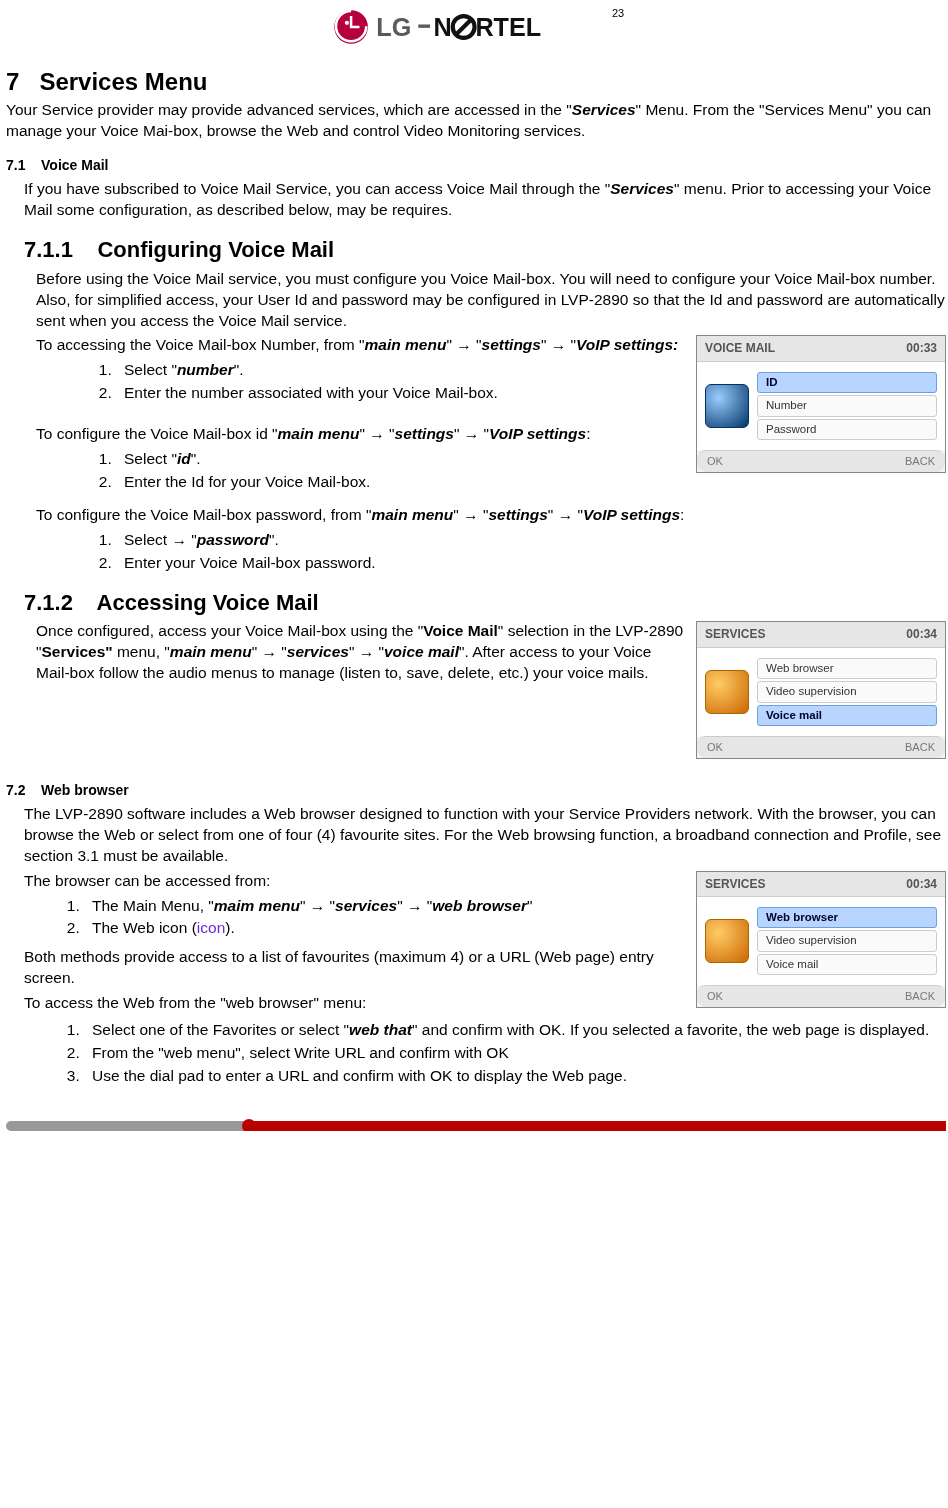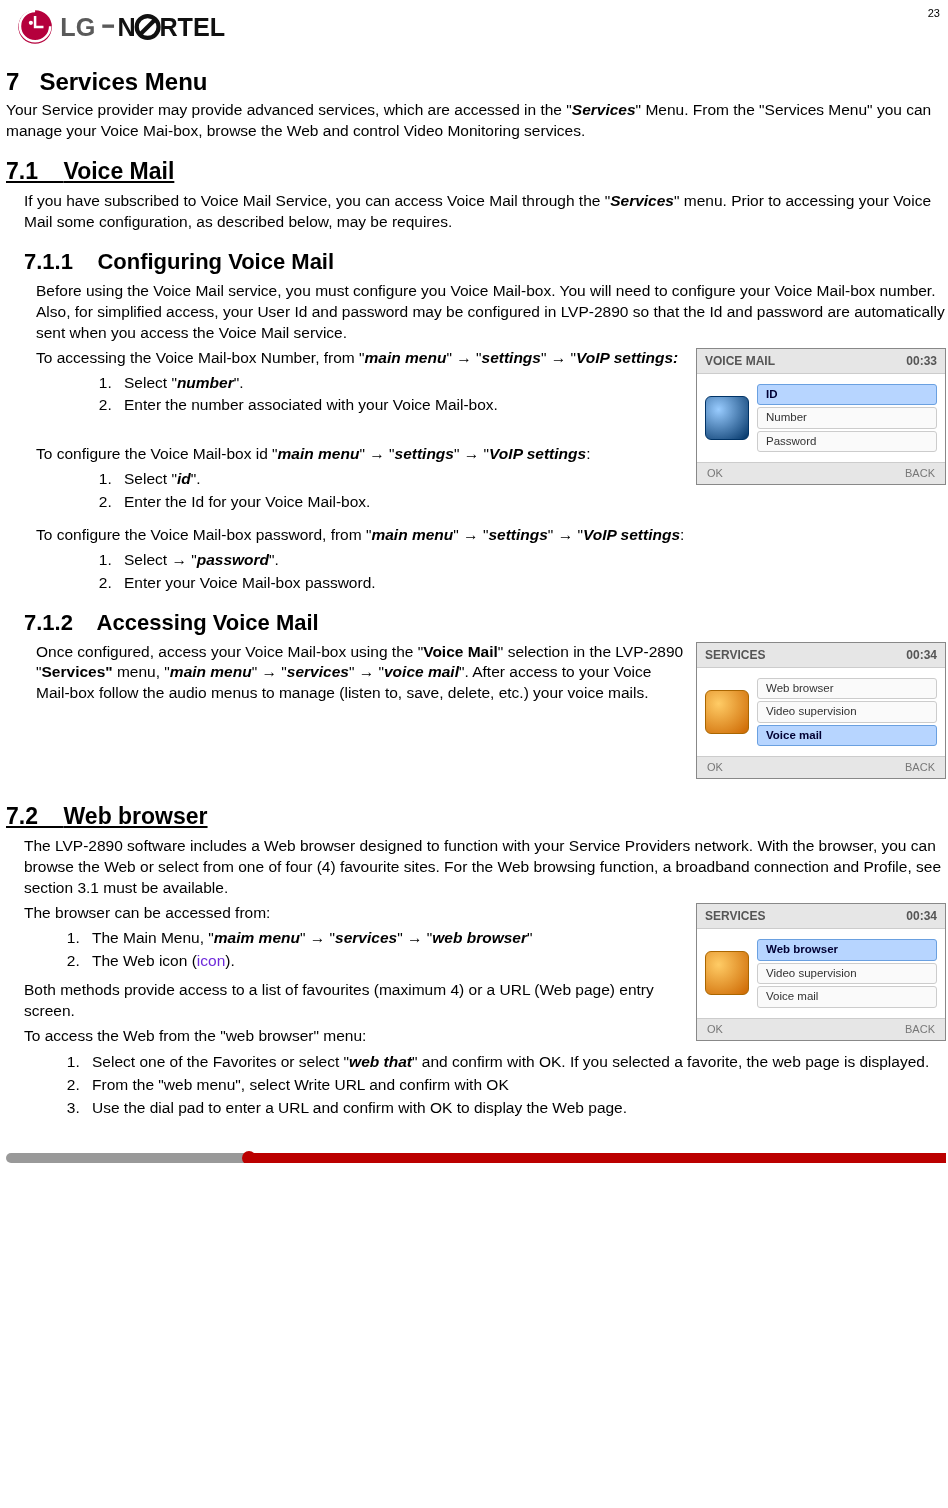--- a/index.html
+++ b/index.html
@@ -6,32 +6,32 @@
     font-family: Arial, Helvetica, sans-serif;
     font-size: 15.5px;
     color: #000;
     margin: 0;
     padding: 6px 2px 0 6px;
     width: 940px;
     line-height: 1.35;
   }
   .header {
     display: flex;
-    justify-content: space-between;
+    justify-content: center;
     align-items: flex-start;
   }
   .logo {
     display: flex;
     align-items: center;
     gap: 4px;
     font-weight: bold;
   }
   .page-num { font-size: 11px; margin-right: 6px;}
   h1 { font-size: 24px; margin: 18px 0 2px 0; }
-  h2 { font-size: 23px; margin: 14px 0 2px 0; text-decoration: underline; }
+  h2 { font-size: 14px; margin: 14px 0 2px 0; }
   h3 { font-size: 22px; margin: 14px 0 4px 0; }
   .intro { margin: 2px 0 10px 0;}
   .indent1 { margin-left: 18px; }
   .indent2 { margin-left: 30px; }
   ol { margin: 2px 0 8px 0; padding-left: 110px; }
   ol.tight { padding-left: 78px; }
   ol li { padding-left: 8px; margin-bottom: 2px;}
   p { margin: 4px 0; }
   .float-box {
     float: right;
@@ -55,21 +55,21 @@
   .fb-icon.blue { background: radial-gradient(circle at 30% 30%, #9cf, #036); border-color:#036;}
   .fb-list { flex:1; }
   .fb-item {
     border:1px solid #ccc; border-radius:3px; padding:2px 8px; margin:2px 0;
     background:#fafafa; font-size:11.5px; color:#333;
   }
   .fb-item.sel { background:#b7d5ff; border-color:#6aa0e0; font-weight:bold; color:#003;}
   .fb-foot {
     display:flex; justify-content:space-between;
     padding:3px 10px; background:#e6e6e6; border-top:1px solid #ccc;
-    color:#777; font-size:11px;
+    color:#777; font-size:11px;border-radius:9px;
   }
   .clear { clear:both; }
   .footer-bar {
     margin-top: 34px;
     height: 10px;
     background: linear-gradient(to right, #999 0, #999 240px, #b00 240px, #b00 100%);
     border-radius: 5px 0 0 5px;
     position: relative;
   }
   .footer-bar::before{
@@ -146,21 +146,21 @@
 </div>
 
 <p class="indent2">
   <span>To accessing the Voice Mail-box Number, from "</span><b><i>main menu</i></b><span>" → "</span><b><i>settings</i></b><span>" → "</span><b><i>VoIP settings:</i></b>
 </p>
 <ol>
   <li><span>Select "</span><b><i>number</i></b><span>".</span></li>
   <li>Enter the number associated with your Voice Mail-box.</li>
 </ol>
 
-<p class="indent2" style="margin-top:28px">
+<p class="indent2" style="margin-top:20px">
   <span>To configure the Voice Mail-box id "</span><b><i>main menu</i></b><span>" → "</span><b><i>settings</i></b><span>" → "</span><b><i>VoIP settings</i></b><span>:</span>
 </p>
 <ol>
   <li><span>Select "</span><b><i>id</i></b><span>".</span></li>
   <li>Enter the Id for your Voice Mail-box.</li>
 </ol>
 
 <div class="clear"></div>
 
 <p class="indent2">

